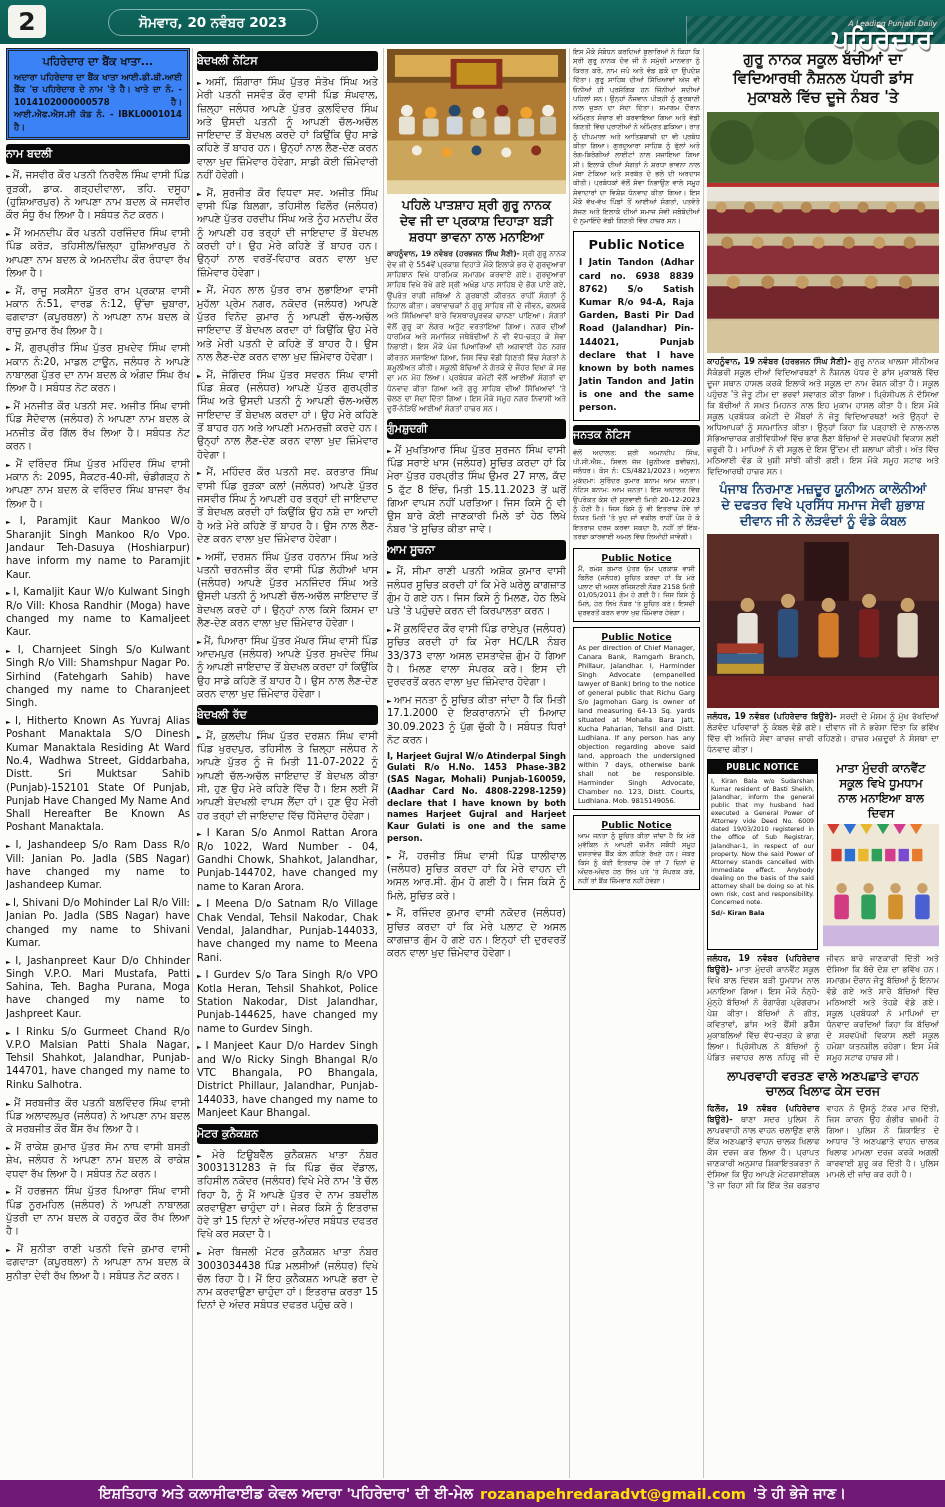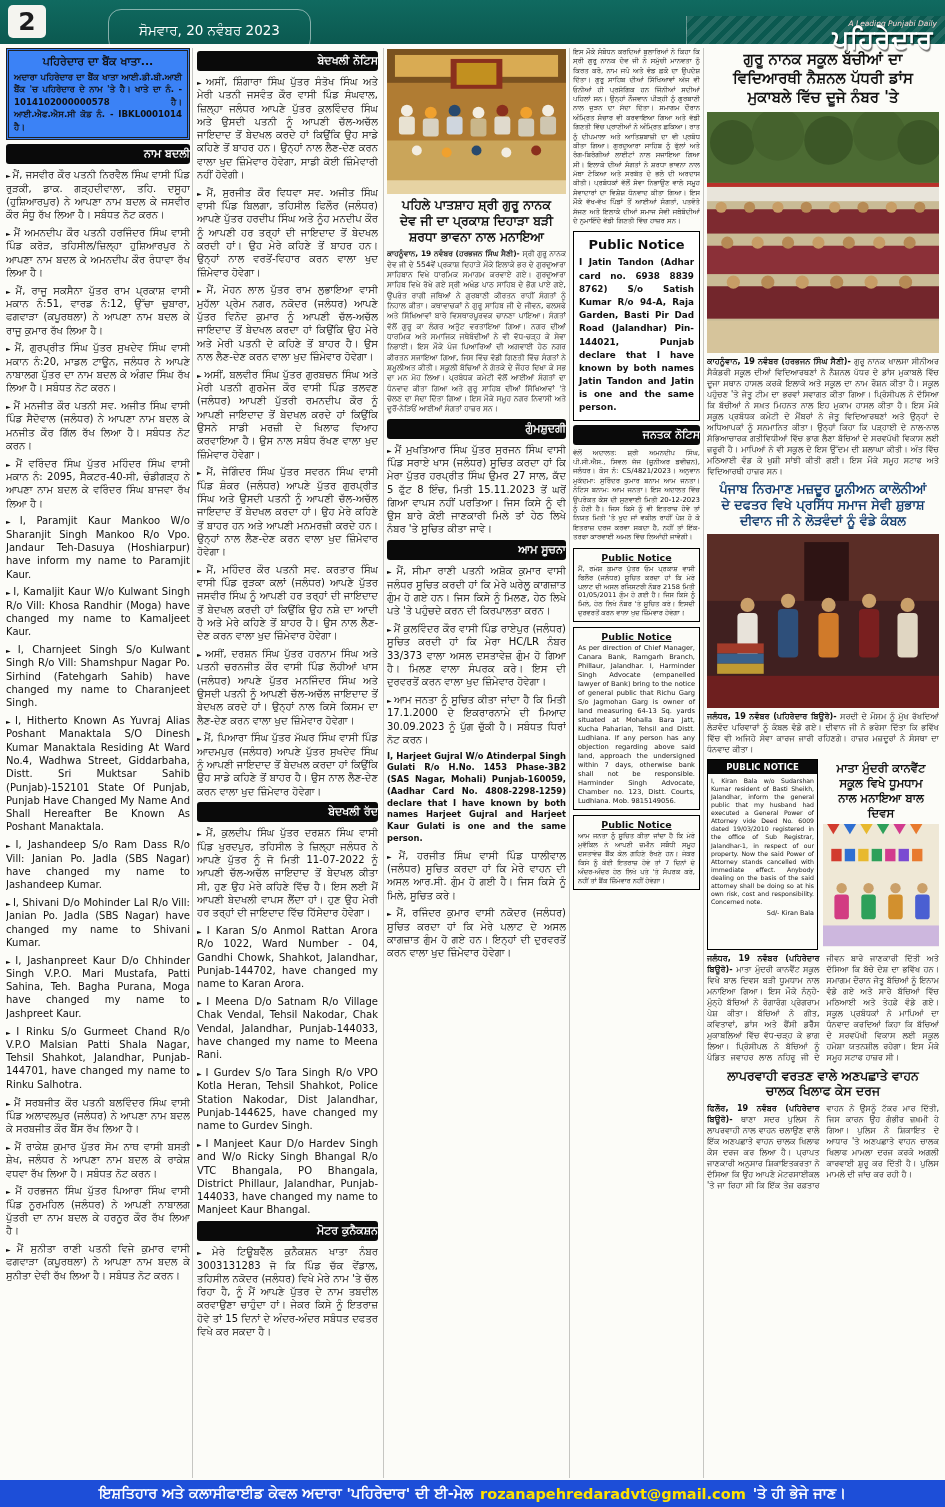--- a/index.html
+++ b/index.html
@@ -1,37 +1,37 @@
 <!DOCTYPE html>
 <html><head>
 <meta charset="utf-8">
 <style>
   html,body{margin:0;padding:0}
   body{background:#6e6e6e;font-family:"DejaVu Sans","Liberation Sans",sans-serif}
   .page{position:relative;width:945px;height:1507px;margin:0 auto;background:#fcfcf8;overflow:hidden;color:#111}
   
   .topbar{position:absolute;left:0;top:0;width:945px;height:44px;background:linear-gradient(#106a60,#0b5950)}
   .pagenum{position:absolute;left:8px;top:5px;width:38px;height:33px;background:#f4f4ef;border-radius:5px;display:flex;align-items:center;justify-content:center;font-size:25px;font-weight:bold;color:#1c1c1c}
-  .datepill{position:absolute;left:108px;top:9px;height:25px;padding:8px 30px;display:flex;align-items:center;border:1px solid rgba(255,255,255,.5);border-radius:13px;color:#fff;font-weight:normal;font-size:13.5px}
+  .datepill{position:absolute;left:108px;top:9px;height:25px;padding:0 30px;display:flex;align-items:center;border:1px solid rgba(255,255,255,.5);border-radius:13px;color:#fff;font-weight:bold;font-size:13.5px}
   .mast{position:absolute;right:0;top:16px;width:258px;height:28px;background:repeating-linear-gradient(135deg,rgba(255,255,255,.10) 0 5px,rgba(0,0,0,0) 5px 10px),#0b5950;border-left:1px solid rgba(255,255,255,.35)}
   .tagline{position:absolute;right:8px;top:3px;color:#ffdada;font-size:7.5px;font-style:italic}
   .logo{position:absolute;right:12px;top:8px;color:#fff;font-size:26px;font-weight:bold;letter-spacing:.5px;text-shadow:1px 2px 1px rgba(0,0,0,.55)}
   
   .vsep{position:absolute;top:48px;height:1430px;width:0;border-left:1px solid #c6c6c2}
   .col{position:absolute;top:48px;height:1431px;overflow:hidden}
   #col1{left:6px;width:184px}
   #col2{left:197px;width:181px}
   #col3{left:387px;width:179px}
   #col4{left:573px;width:127px}
   #col5{left:707px;width:232px}
   
   .bankbox{border:3px double #222;padding:4px 5px;margin-bottom:4px;background:#3b82f6}
   .banktitle{text-align:center;font-weight:bold;font-size:11px;margin-bottom:3px}
   .bankbody{font-size:8.6px;font-weight:bold;text-align:justify;line-height:1.45}
-  .secbar{background:#0a0a0a;color:#fff;text-align:right;font-weight:bold;font-size:11px;line-height:1;padding:4px 0 5px;border-radius:3px;margin:3px 0 4px}
+  .secbar{background:#0a0a0a;color:#fff;text-align:left;font-weight:bold;font-size:11px;line-height:1;padding:4px 0 5px;border-radius:3px;margin:3px 0 4px}
   .entry{font-size:10px;line-height:1.33;text-align:justify;margin:0 0 4.5px}
   .entry::before{content:"► ";font-size:6px}
   .photo{margin:1px 0 3px}
   .photo svg{display:block;width:100%;height:auto}
   .headline{font-weight:bold;text-align:center;line-height:1.28;margin:2px 12px 4px}
   .h-col3{font-size:12.5px}
   .art{font-size:7.5px;line-height:1.38;text-align:justify;margin:0 0 4px}
   .art .dl{font-weight:bold}
   .engnotice{font-size:8.4px;font-weight:bold;text-align:justify;line-height:1.4;margin:4px 0}
   .pnbox{border:1.5px solid #000;padding:5px;margin:4px 0;background:#fff}
@@ -46,23 +46,23 @@
   .h3-col5{font-size:11.6px}
   .h4-col5{font-size:12.4px;margin-top:5px}
   .art5{font-size:8.1px;line-height:1.36;text-align:justify;margin:0 0 4px}
   .two{column-count:2;column-gap:7px}
   .split{display:flex;gap:5px;margin:3px 0}
   .split .left{width:47%}
   .split .right{flex:1}
   .pn2{border:1.2px solid #000}
   .pn2title{background:#0a0a0a;color:#fff;text-align:center;font-weight:bold;font-size:8.5px;padding:2px 0}
   .pn2body{font-size:6.2px;line-height:1.3;text-align:justify;padding:3px}
-  .pn2sign{font-size:6.4px;font-weight:normal;text-align:right;padding:0 3px 3px}
+  .pn2sign{font-size:6.4px;font-weight:bold;text-align:left;padding:0 3px 3px}
   
-  .footerbar{position:absolute;left:0;top:1480px;width:945px;height:27px;background:#1d4ed8;display:flex;align-items:center;justify-content:center;gap:7px}
+  .footerbar{position:absolute;left:0;top:1480px;width:945px;height:27px;background:#701a75;display:flex;align-items:center;justify-content:center;gap:7px}
   .footerbar .ft{color:#fff;font-weight:bold;font-size:14.5px}
   .footerbar .email{color:#ffe200;font-weight:bold;font-size:14.5px;text-decoration:none}
 </style>
 </head>
 <body>
 
 <div class="page">
 
   <header class="topbar">
     <div class="pagenum">2</div>
@@ -107,21 +107,20 @@
       </div>
   </div>
 
   <div class="col" id="col2">
     <div class="secbar">ਬੇਦਖਲੀ ਨੋਟਿਸ</div>
     <div>
 
     <p class="entry">ਅਸੀਂ, ਸ਼ਿੰਗਾਰਾ ਸਿੰਘ ਪੁੱਤਰ ਸੰਤੋਖ ਸਿੰਘ ਅਤੇ ਮੇਰੀ ਪਤਨੀ ਜਸਵੰਤ ਕੌਰ ਵਾਸੀ ਪਿੰਡ ਸੰਘਵਾਲ, ਜ਼ਿਲ੍ਹਾ ਜਲੰਧਰ ਆਪਣੇ ਪੁੱਤਰ ਕੁਲਵਿੰਦਰ ਸਿੰਘ ਅਤੇ ਉਸਦੀ ਪਤਨੀ ਨੂੰ ਆਪਣੀ ਚੱਲ-ਅਚੱਲ ਜਾਇਦਾਦ ਤੋਂ ਬੇਦਖਲ ਕਰਦੇ ਹਾਂ ਕਿਉਂਕਿ ਉਹ ਸਾਡੇ ਕਹਿਣੇ ਤੋਂ ਬਾਹਰ ਹਨ। ਉਨ੍ਹਾਂ ਨਾਲ ਲੈਣ-ਦੇਣ ਕਰਨ ਵਾਲਾ ਖੁਦ ਜ਼ਿੰਮੇਵਾਰ ਹੋਵੇਗਾ, ਸਾਡੀ ਕੋਈ ਜ਼ਿੰਮੇਵਾਰੀ ਨਹੀਂ ਹੋਵੇਗੀ।</p>
         <p class="entry">ਮੈਂ, ਸੁਰਜੀਤ ਕੌਰ ਵਿਧਵਾ ਸਵ. ਅਜੀਤ ਸਿੰਘ ਵਾਸੀ ਪਿੰਡ ਬਿਲਗਾ, ਤਹਿਸੀਲ ਫਿਲੌਰ (ਜਲੰਧਰ) ਆਪਣੇ ਪੁੱਤਰ ਹਰਦੀਪ ਸਿੰਘ ਅਤੇ ਨੂੰਹ ਮਨਦੀਪ ਕੌਰ ਨੂੰ ਆਪਣੀ ਹਰ ਤਰ੍ਹਾਂ ਦੀ ਜਾਇਦਾਦ ਤੋਂ ਬੇਦਖਲ ਕਰਦੀ ਹਾਂ। ਉਹ ਮੇਰੇ ਕਹਿਣੇ ਤੋਂ ਬਾਹਰ ਹਨ। ਉਨ੍ਹਾਂ ਨਾਲ ਵਰਤੋਂ-ਵਿਹਾਰ ਕਰਨ ਵਾਲਾ ਖੁਦ ਜ਼ਿੰਮੇਵਾਰ ਹੋਵੇਗਾ।</p>
         <p class="entry">ਮੈਂ, ਮੋਹਨ ਲਾਲ ਪੁੱਤਰ ਰਾਮ ਲੁਭਾਇਆ ਵਾਸੀ ਮੁਹੱਲਾ ਪ੍ਰੇਮ ਨਗਰ, ਨਕੋਦਰ (ਜਲੰਧਰ) ਆਪਣੇ ਪੁੱਤਰ ਵਿਨੋਦ ਕੁਮਾਰ ਨੂੰ ਆਪਣੀ ਚੱਲ-ਅਚੱਲ ਜਾਇਦਾਦ ਤੋਂ ਬੇਦਖਲ ਕਰਦਾ ਹਾਂ ਕਿਉਂਕਿ ਉਹ ਮੇਰੇ ਅਤੇ ਮੇਰੀ ਪਤਨੀ ਦੇ ਕਹਿਣੇ ਤੋਂ ਬਾਹਰ ਹੈ। ਉਸ ਨਾਲ ਲੈਣ-ਦੇਣ ਕਰਨ ਵਾਲਾ ਖੁਦ ਜ਼ਿੰਮੇਵਾਰ ਹੋਵੇਗਾ।</p>
-        <p class="entry">ਅਸੀਂ, ਬਲਵੀਰ ਸਿੰਘ ਪੁੱਤਰ ਗੁਰਬਚਨ ਸਿੰਘ ਅਤੇ ਮੇਰੀ ਪਤਨੀ ਗੁਰਮੇਜ ਕੌਰ ਵਾਸੀ ਪਿੰਡ ਤਲਵਣ (ਜਲੰਧਰ) ਆਪਣੀ ਪੁੱਤਰੀ ਰਮਨਦੀਪ ਕੌਰ ਨੂੰ ਆਪਣੀ ਜਾਇਦਾਦ ਤੋਂ ਬੇਦਖਲ ਕਰਦੇ ਹਾਂ ਕਿਉਂਕਿ ਉਸਨੇ ਸਾਡੀ ਮਰਜ਼ੀ ਦੇ ਖਿਲਾਫ ਵਿਆਹ ਕਰਵਾਇਆ ਹੈ। ਉਸ ਨਾਲ ਸਬੰਧ ਰੱਖਣ ਵਾਲਾ ਖੁਦ ਜ਼ਿੰਮੇਵਾਰ ਹੋਵੇਗਾ।</p>
         <p class="entry">ਮੈਂ, ਜੋਗਿੰਦਰ ਸਿੰਘ ਪੁੱਤਰ ਸਵਰਨ ਸਿੰਘ ਵਾਸੀ ਪਿੰਡ ਸ਼ੰਕਰ (ਜਲੰਧਰ) ਆਪਣੇ ਪੁੱਤਰ ਗੁਰਪ੍ਰੀਤ ਸਿੰਘ ਅਤੇ ਉਸਦੀ ਪਤਨੀ ਨੂੰ ਆਪਣੀ ਚੱਲ-ਅਚੱਲ ਜਾਇਦਾਦ ਤੋਂ ਬੇਦਖਲ ਕਰਦਾ ਹਾਂ। ਉਹ ਮੇਰੇ ਕਹਿਣੇ ਤੋਂ ਬਾਹਰ ਹਨ ਅਤੇ ਆਪਣੀ ਮਨਮਰਜ਼ੀ ਕਰਦੇ ਹਨ। ਉਨ੍ਹਾਂ ਨਾਲ ਲੈਣ-ਦੇਣ ਕਰਨ ਵਾਲਾ ਖੁਦ ਜ਼ਿੰਮੇਵਾਰ ਹੋਵੇਗਾ।</p>
         <p class="entry">ਮੈਂ, ਮਹਿੰਦਰ ਕੌਰ ਪਤਨੀ ਸਵ. ਕਰਤਾਰ ਸਿੰਘ ਵਾਸੀ ਪਿੰਡ ਰੁੜਕਾ ਕਲਾਂ (ਜਲੰਧਰ) ਆਪਣੇ ਪੁੱਤਰ ਜਸਵੀਰ ਸਿੰਘ ਨੂੰ ਆਪਣੀ ਹਰ ਤਰ੍ਹਾਂ ਦੀ ਜਾਇਦਾਦ ਤੋਂ ਬੇਦਖਲ ਕਰਦੀ ਹਾਂ ਕਿਉਂਕਿ ਉਹ ਨਸ਼ੇ ਦਾ ਆਦੀ ਹੈ ਅਤੇ ਮੇਰੇ ਕਹਿਣੇ ਤੋਂ ਬਾਹਰ ਹੈ। ਉਸ ਨਾਲ ਲੈਣ-ਦੇਣ ਕਰਨ ਵਾਲਾ ਖੁਦ ਜ਼ਿੰਮੇਵਾਰ ਹੋਵੇਗਾ।</p>
         <p class="entry">ਅਸੀਂ, ਦਰਸ਼ਨ ਸਿੰਘ ਪੁੱਤਰ ਹਰਨਾਮ ਸਿੰਘ ਅਤੇ ਪਤਨੀ ਚਰਨਜੀਤ ਕੌਰ ਵਾਸੀ ਪਿੰਡ ਲੋਹੀਆਂ ਖਾਸ (ਜਲੰਧਰ) ਆਪਣੇ ਪੁੱਤਰ ਮਨਜਿੰਦਰ ਸਿੰਘ ਅਤੇ ਉਸਦੀ ਪਤਨੀ ਨੂੰ ਆਪਣੀ ਚੱਲ-ਅਚੱਲ ਜਾਇਦਾਦ ਤੋਂ ਬੇਦਖਲ ਕਰਦੇ ਹਾਂ। ਉਨ੍ਹਾਂ ਨਾਲ ਕਿਸੇ ਕਿਸਮ ਦਾ ਲੈਣ-ਦੇਣ ਕਰਨ ਵਾਲਾ ਖੁਦ ਜ਼ਿੰਮੇਵਾਰ ਹੋਵੇਗਾ।</p>
         <p class="entry">ਮੈਂ, ਪਿਆਰਾ ਸਿੰਘ ਪੁੱਤਰ ਮੱਘਰ ਸਿੰਘ ਵਾਸੀ ਪਿੰਡ ਆਦਮਪੁਰ (ਜਲੰਧਰ) ਆਪਣੇ ਪੁੱਤਰ ਸੁਖਦੇਵ ਸਿੰਘ ਨੂੰ ਆਪਣੀ ਜਾਇਦਾਦ ਤੋਂ ਬੇਦਖਲ ਕਰਦਾ ਹਾਂ ਕਿਉਂਕਿ ਉਹ ਸਾਡੇ ਕਹਿਣੇ ਤੋਂ ਬਾਹਰ ਹੈ। ਉਸ ਨਾਲ ਲੈਣ-ਦੇਣ ਕਰਨ ਵਾਲਾ ਖੁਦ ਜ਼ਿੰਮੇਵਾਰ ਹੋਵੇਗਾ।</p>
       </div>
     <div class="secbar">ਬੇਦਖਲੀ ਰੱਦ</div>
     <div>
 
     <p class="entry">ਮੈਂ, ਕੁਲਦੀਪ ਸਿੰਘ ਪੁੱਤਰ ਦਰਸ਼ਨ ਸਿੰਘ ਵਾਸੀ ਪਿੰਡ ਖੁਰਦਪੁਰ, ਤਹਿਸੀਲ ਤੇ ਜ਼ਿਲ੍ਹਾ ਜਲੰਧਰ ਨੇ ਆਪਣੇ ਪੁੱਤਰ ਨੂੰ ਜੋ ਮਿਤੀ 11-07-2022 ਨੂੰ ਆਪਣੀ ਚੱਲ-ਅਚੱਲ ਜਾਇਦਾਦ ਤੋਂ ਬੇਦਖਲ ਕੀਤਾ ਸੀ, ਹੁਣ ਉਹ ਮੇਰੇ ਕਹਿਣੇ ਵਿੱਚ ਹੈ। ਇਸ ਲਈ ਮੈਂ ਆਪਣੀ ਬੇਦਖਲੀ ਵਾਪਸ ਲੈਂਦਾ ਹਾਂ। ਹੁਣ ਉਹ ਮੇਰੀ ਹਰ ਤਰ੍ਹਾਂ ਦੀ ਜਾਇਦਾਦ ਵਿੱਚ ਹਿੱਸੇਦਾਰ ਹੋਵੇਗਾ।</p>
       </div>
@@ -129,20 +128,21 @@
 
     <p class="entry">I Karan S/o Anmol Rattan Arora R/o 1022, Ward Number - 04, Gandhi Chowk, Shahkot, Jalandhar, Punjab-144702, have changed my name to Karan Arora.</p>
         <p class="entry">I Meena D/o Satnam R/o Village Chak Vendal, Tehsil Nakodar, Chak Vendal, Jalandhar, Punjab-144033, have changed my name to Meena Rani.</p>
         <p class="entry">I Gurdev S/o Tara Singh R/o VPO Kotla Heran, Tehsil Shahkot, Police Station Nakodar, Dist Jalandhar, Punjab-144625, have changed my name to Gurdev Singh.</p>
         <p class="entry">I Manjeet Kaur D/o Hardev Singh and W/o Ricky Singh Bhangal R/o VTC Bhangala, PO Bhangala, District Phillaur, Jalandhar, Punjab-144033, have changed my name to Manjeet Kaur Bhangal.</p>
       </div>
     <div class="secbar">ਮੋਟਰ ਕੁਨੈਕਸ਼ਨ</div>
     <div>
 
     <p class="entry">ਮੇਰੇ ਟਿਊਬਵੈੱਲ ਕੁਨੈਕਸ਼ਨ ਖਾਤਾ ਨੰਬਰ 3003131283 ਜੋ ਕਿ ਪਿੰਡ ਚੱਕ ਵੇਂਡਾਲ, ਤਹਿਸੀਲ ਨਕੋਦਰ (ਜਲੰਧਰ) ਵਿਖੇ ਮੇਰੇ ਨਾਮ 'ਤੇ ਚੱਲ ਰਿਹਾ ਹੈ, ਨੂੰ ਮੈਂ ਆਪਣੇ ਪੁੱਤਰ ਦੇ ਨਾਮ ਤਬਦੀਲ ਕਰਵਾਉਣਾ ਚਾਹੁੰਦਾ ਹਾਂ। ਜੇਕਰ ਕਿਸੇ ਨੂੰ ਇਤਰਾਜ਼ ਹੋਵੇ ਤਾਂ 15 ਦਿਨਾਂ ਦੇ ਅੰਦਰ-ਅੰਦਰ ਸਬੰਧਤ ਦਫਤਰ ਵਿਖੇ ਕਰ ਸਕਦਾ ਹੈ।</p>
+        <p class="entry">ਮੇਰਾ ਬਿਜਲੀ ਮੋਟਰ ਕੁਨੈਕਸ਼ਨ ਖਾਤਾ ਨੰਬਰ 3003034438 ਪਿੰਡ ਮਲਸੀਆਂ (ਜਲੰਧਰ) ਵਿਖੇ ਚੱਲ ਰਿਹਾ ਹੈ। ਮੈਂ ਇਹ ਕੁਨੈਕਸ਼ਨ ਆਪਣੇ ਭਰਾ ਦੇ ਨਾਮ ਕਰਵਾਉਣਾ ਚਾਹੁੰਦਾ ਹਾਂ। ਇਤਰਾਜ਼ ਕਰਤਾ 15 ਦਿਨਾਂ ਦੇ ਅੰਦਰ ਸਬੰਧਤ ਦਫਤਰ ਪਹੁੰਚ ਕਰੇ।</p>
       </div>
   </div>
 
   <div class="col" id="col3">
     <div class="photo">
       <svg viewBox="0 0 180 146" preserveAspectRatio="none">
         <rect width="180" height="146" fill="#b07c33"></rect>
         <rect width="180" height="34" fill="#7a5220"></rect>
         <rect x="8" y="6" width="164" height="22" fill="#d9ab53"></rect>
         <rect x="64" y="10" width="52" height="30" fill="#8a2f1d"></rect>

